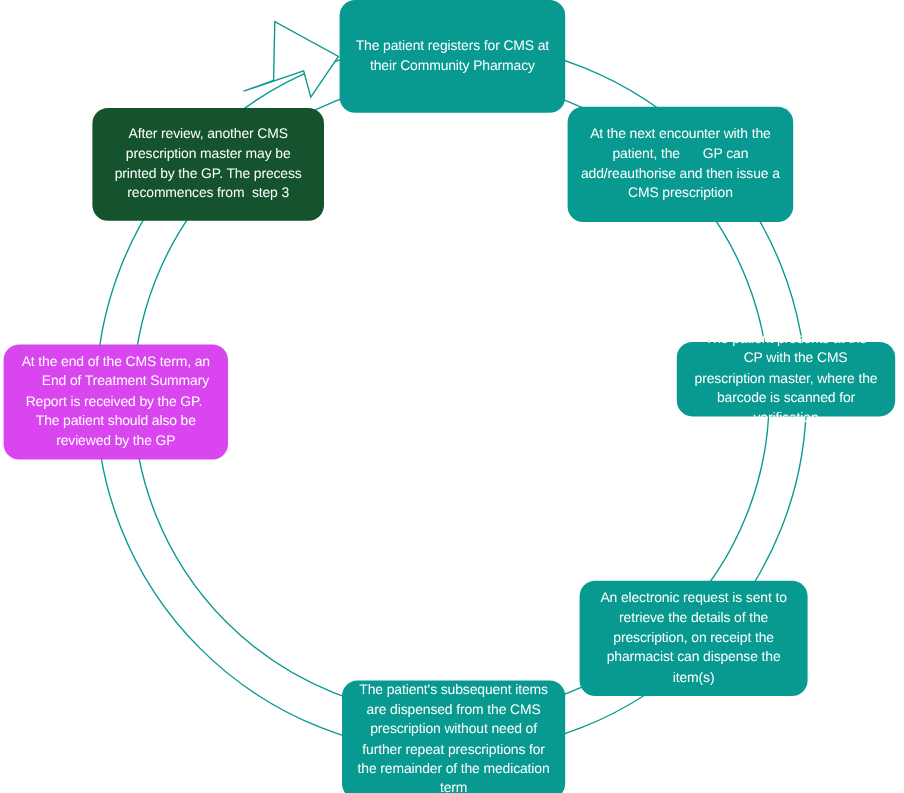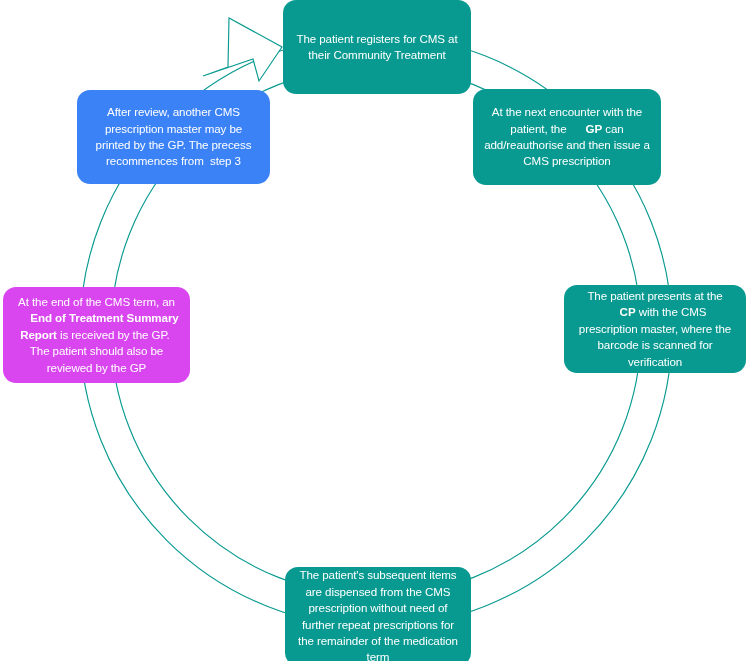--- a/index.html
+++ b/index.html
@@ -44,28 +44,28 @@
     font-size: 11.6px;
     line-height: 1.42;
     font-family: "Liberation Sans", sans-serif;
     letter-spacing: -0.1px;
   }
   .step-text {
     display: block;
     width: 100%;
   }
   .step-text b {
-    font-weight: bold;
+    font-weight: normal;
     padding-left: 16px;
   }
 
   
   #step-1 { left: 283px; top: 0px;   width: 188px; height: 94px; }
   #step-2 { left: 473px; top: 89px;  width: 188px; height: 96px; }
-  #step-3 { left: 564px; top: 285px; width: 182px; height: 88px; }
+  #step-3 { left: 564px; top: 285px; width: 182px; height: 62px; }
   #step-4 { left: 483px; top: 484px; width: 190px; height: 96px; }
   #step-5 { left: 285px; top: 567px; width: 186px; height: 99px; }
   #step-6 { left: 80px;  top: 482px; width: 188px; height: 97px; }
   #step-7 { left: 3px;   top: 287px; width: 187px; height: 96px; }
   #step-8 { left: 77px;  top: 90px;  width: 193px; height: 94px; }
 </style>
 </head>
 <body style="background: rgb(255, 255, 255);">
 
 <div id="diagram-root">
@@ -76,38 +76,41 @@
       <circle cx="376" cy="331" r="296"></circle>
 
       <circle cx="376" cy="331" r="265"></circle>
     </g>
 
     <path d="M 229 18 L 228 67 L 203 76 L 253 59 L 259 81 L 282 47 Z" fill="#ffffff" stroke="#089a90" stroke-width="1.15" stroke-linejoin="miter"></path>
 
   </svg>
 
   <div class="step-box" id="step-1" style="background: rgb(8, 154, 144);">
-    <span class="step-text">The patient registers for CMS at their Community Treatment</span>
+    <span class="step-text">The patient registers for CMS at their Community Pharmacy</span>
   </div>
 
   <div class="step-box" id="step-2" style="background: rgb(8, 154, 144);">
     <span class="step-text">At the next encounter with the patient, the <b>GP</b> can add/reauthorise and then issue a CMS prescription</span>
   </div>
 
   <div class="step-box" id="step-3" style="background: rgb(8, 154, 144);">
     <span class="step-text">The patient presents at the <b>CP</b> with the CMS prescription master, where the barcode is scanned for verification</span>
   </div>
 
+  <div class="step-box" id="step-4" style="background: rgb(8, 154, 144);">
+    <span class="step-text">An electronic request is sent to retrieve the details of the prescription, on receipt the pharmacist can dispense the item(s)</span>
+  </div>
 
   <div class="step-box" id="step-5" style="background: rgb(8, 154, 144);">
     <span class="step-text">The patient's subsequent items are dispensed from the CMS prescription without need of further repeat prescriptions for the remainder of the medication term</span>
   </div>
 
 
   <div class="step-box" id="step-7" style="background: #d946ef;">
     <span class="step-text">At the end of the CMS term, an <b>End of Treatment Summary Report</b> is received by the GP.&nbsp; The patient should also be reviewed by the GP</span>
   </div>
 
-  <div class="step-box" id="step-8" style="background: #3b82f6;">
+  <div class="step-box" id="step-8" style="background: #14532d;">
     <span class="step-text">After review, another CMS prescription master may be printed by the GP. The precess recommences from&nbsp; step 3</span>
   </div>
 
 </div>
 
 </body></html>

